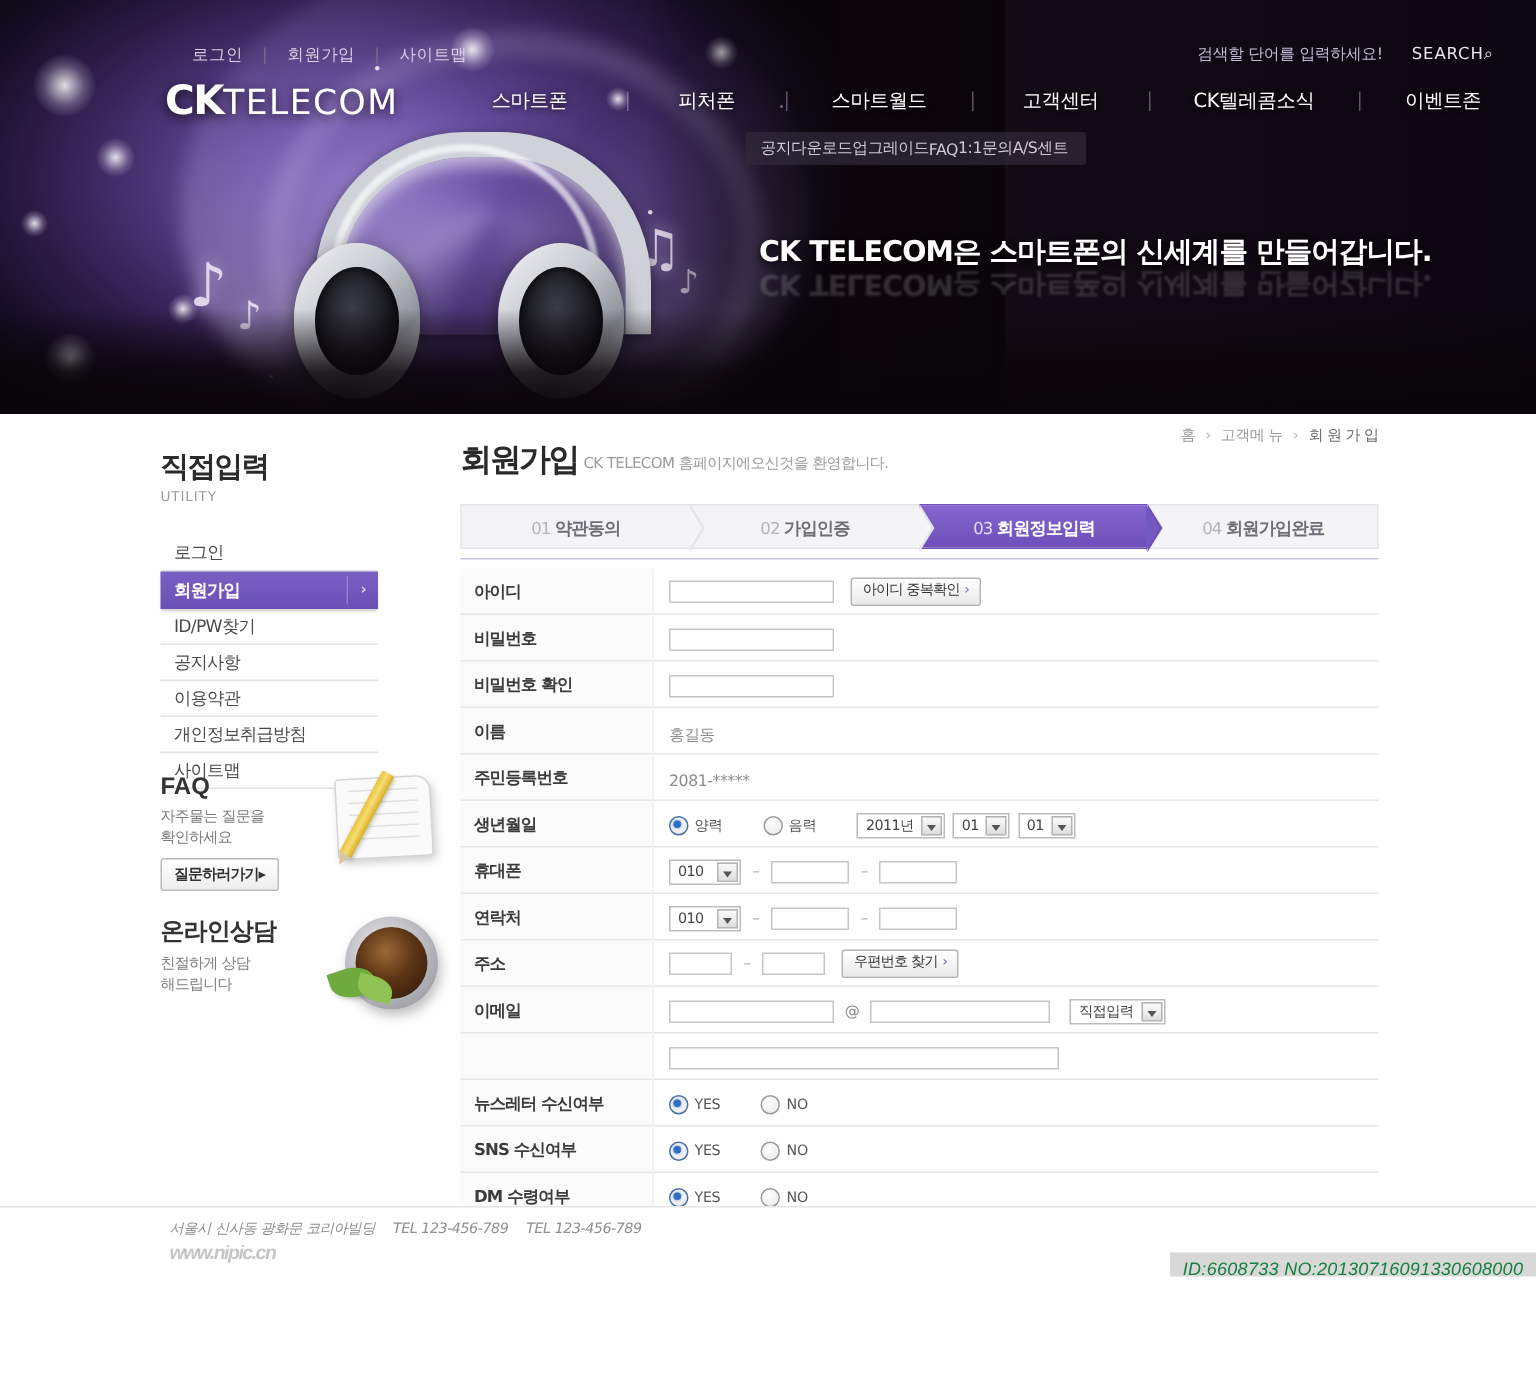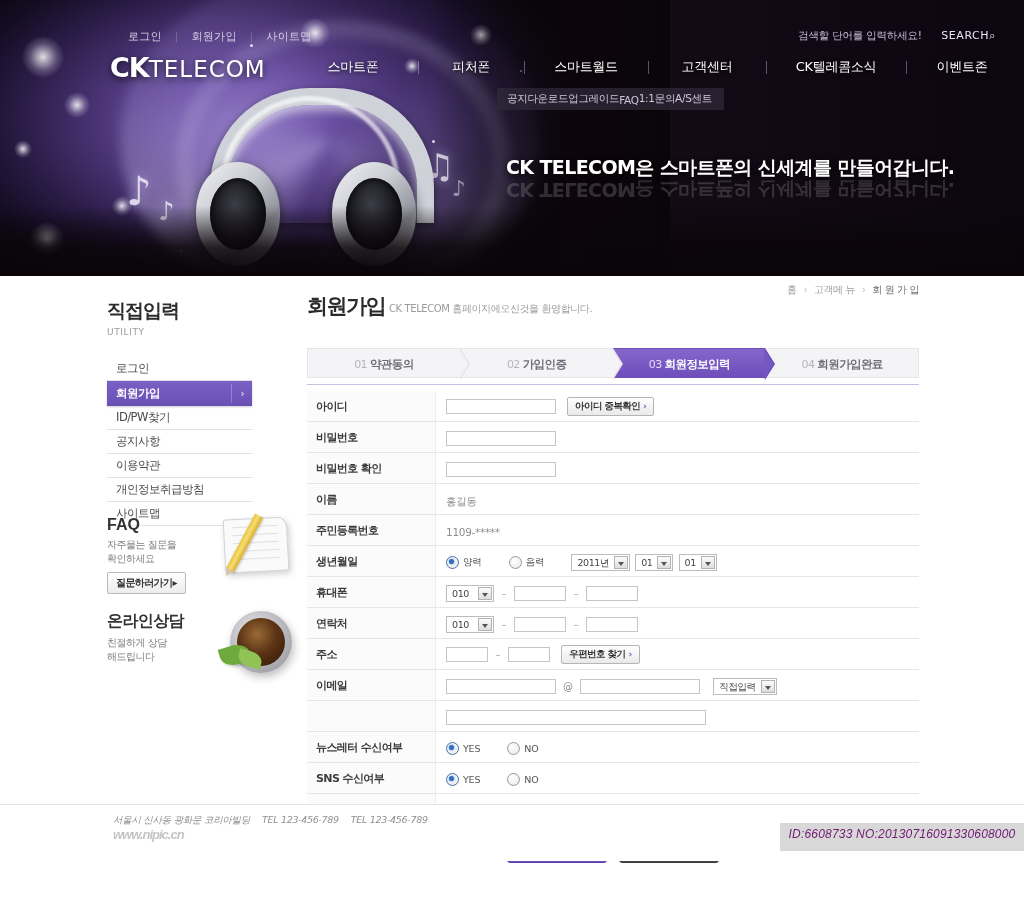--- a/index.html
+++ b/index.html
@@ -199,21 +199,21 @@
   }
   
   .main{position:absolute;left:307px;top:8px;width:612px;}
   .ptitle-row{position:relative;height:42px;}
   .ptitle{position:absolute;left:0;top:8px;font-size:21px;font-weight:bold;color:#2a2a2a;letter-spacing:-1.4px;}
   .ptitle-desc{position:absolute;left:82px;top:18px;font-size:10px;color:#9b9b9b;letter-spacing:-.4px;}
   .crumb{position:absolute;right:0;top:-1px;font-size:10px;color:#9b9b9b;letter-spacing:-.4px;}
   .crumb .sep{margin:0 4px;color:#bdbdbd;}
   .crumb .cur{color:#6a6a6a;}
   
-  .steps{position:relative;height:30px;margin-top:22px;display:flex;}
+  .steps{position:relative;height:30px;margin-top:10px;display:flex;}
   .step{
     position:relative;flex:1;height:30px;line-height:30px;text-align:center;
     background:#f4f4f7;border:1px solid #e4e4ea;border-right:none;
     font-size:11.5px;color:#8d8d96;letter-spacing:-.6px;box-sizing:border-box;
   }
   .step:last-child{border-right:1px solid #e4e4ea;}
   .step .num{color:#b4b4bd;margin-right:3px;font-size:11px;}
   .step .lbl{font-weight:bold;color:#6e6e78;}
   .step::after{
     content:"";position:absolute;right:-10px;top:-1px;width:0;height:0;z-index:3;
@@ -250,21 +250,21 @@
   }
   .tin.w110{width:110px;}
   .tin.w42{width:42px;}
   .tin.w52{width:52px;}
   .tin.w120{width:120px;}
   .tin.w260{width:260px;}
   .gbtn{
     display:inline-block;height:17px;line-height:16px;padding:0 7px;font-size:9.5px;
     border:1px solid #b5b5b5;border-radius:2px;color:#333;letter-spacing:-.6px;
     background:linear-gradient(180deg,#ffffff 0%,#e9e9e9 100%);vertical-align:middle;
-    margin-left:6px;font-weight:bold;
+    margin-left:6px;font-weight:normal;
   }
   .gbtn .ar{color:#7a62c0;margin-left:3px;}
   .roval{font-size:10.5px;color:#8d8d8d;letter-spacing:-.3px;}
   .sel{
     display:inline-block;height:17px;border:1px solid #bcbcbc;background:#fff;
     vertical-align:middle;font-size:9.5px;color:#444;position:relative;box-sizing:border-box;
   }
   .sel .txt{display:inline-block;padding:0 20px 0 5px;line-height:15px;letter-spacing:-.4px;}
   .sel .ar{
     position:absolute;right:1px;top:1px;width:14px;height:13px;
@@ -310,22 +310,22 @@
     border-top:1px solid #e4e4e4;background:#fff;font-style:italic;
   }
   .foot-txt{position:absolute;left:113px;top:8px;font-size:9.5px;color:#8f8f8f;line-height:14px;letter-spacing:-.3px;}
   .foot-txt .tel{margin-left:12px;}
   .foot-copy{font-family:"Liberation Sans",sans-serif;letter-spacing:.1px;color:#9b9b9b;}
   .wm-center{
     position:absolute;left:113px;top:22px;font-size:13px;font-weight:bold;
     color:rgba(150,150,150,.55);letter-spacing:-1px;font-family:"Liberation Sans",sans-serif;
   }
   .wm-id{
-    position:absolute;right:0;bottom:10px;width:244px;height:28px;line-height:22px;
-    text-align:center;background:#d8d8d8;color:#701a75;font-size:12px;letter-spacing:.2px;
+    position:absolute;right:0;bottom:10px;width:244px;height:16px;line-height:22px;
+    text-align:center;background:#d8d8d8;color:#15803d;font-size:12px;letter-spacing:.2px;
     font-family:"Liberation Sans",sans-serif;
   }
 </style>
 </head>
 <body>
 
 <div class="hero">
   <div class="hero-dark-right"></div>
   <div class="hero-purple"></div>
   <div class="hero-swirl"></div>
@@ -532,21 +532,21 @@
       </tr>
       <tr>
         <td class="lbl">이름</td>
         <td class="val">
           <span class="roval">홍길동</span>
         </td>
       </tr>
       <tr>
         <td class="lbl">주민등록번호</td>
         <td class="val">
-          <span class="roval">1109-*****</span>
+          <span class="roval">2081-*****</span>
         </td>
       </tr>
       <tr>
         <td class="lbl">생년월일</td>
         <td class="val">
           <span class="rad on">
                 <span class="dot"></span>
                 <span class="rt">양력</span>
               </span>
           <span class="rad">

